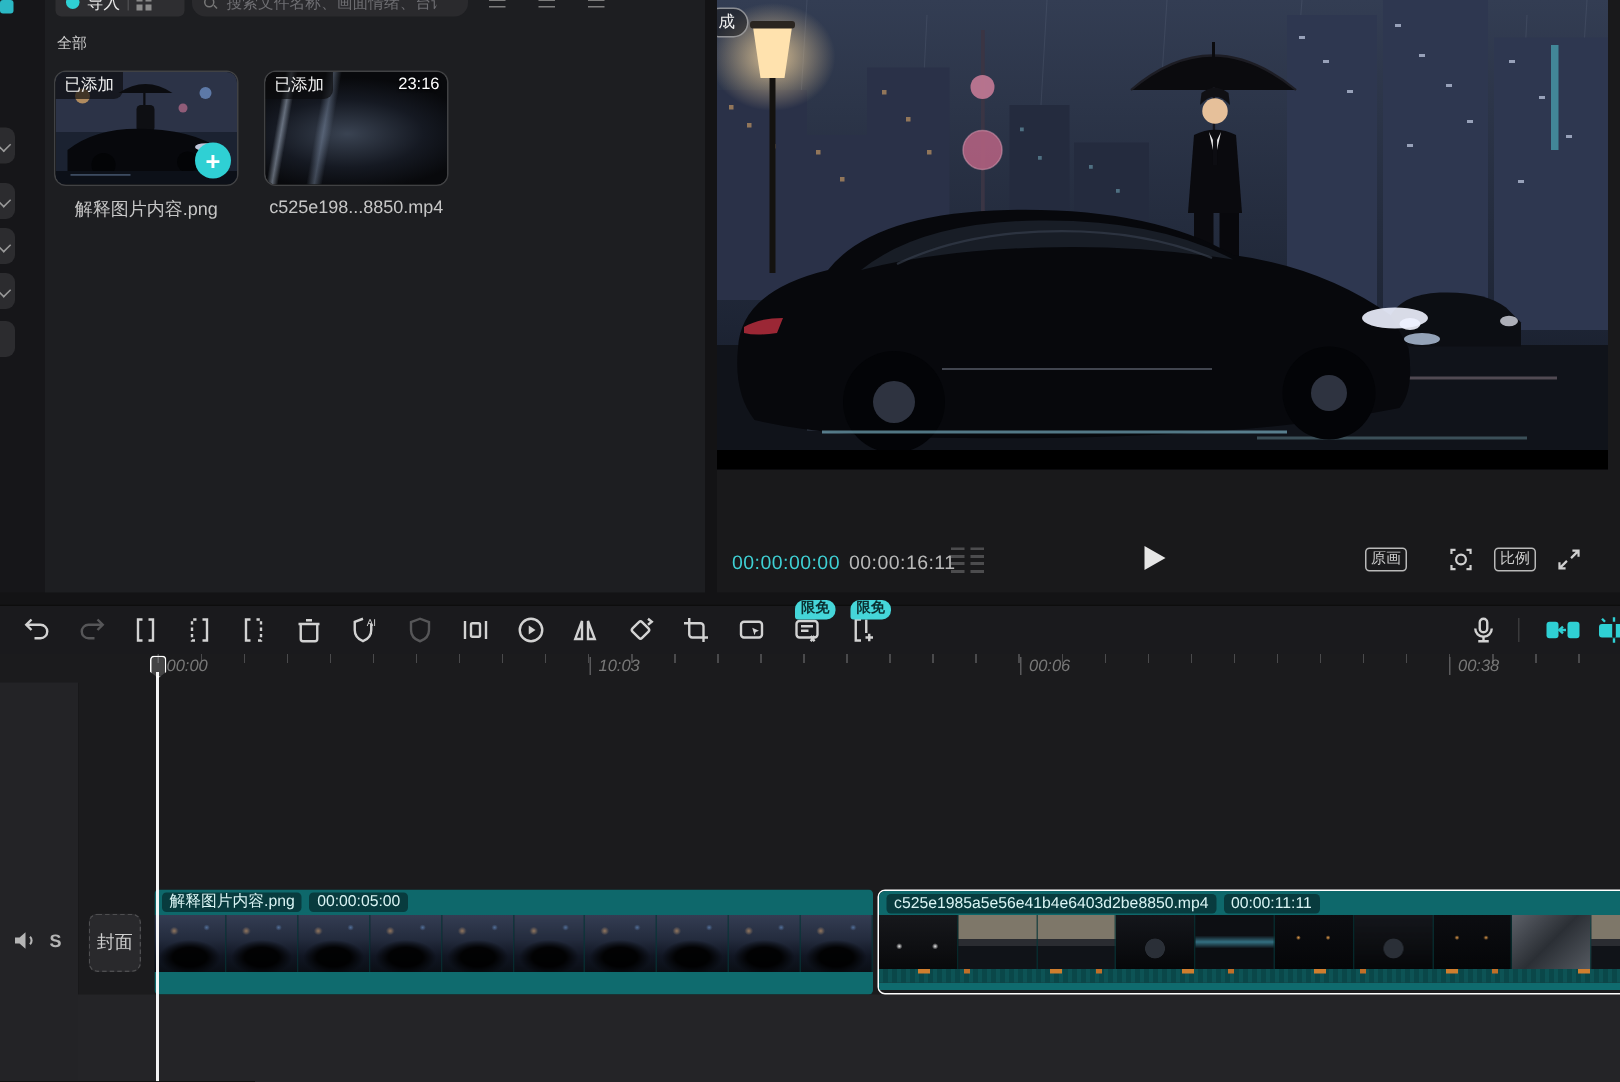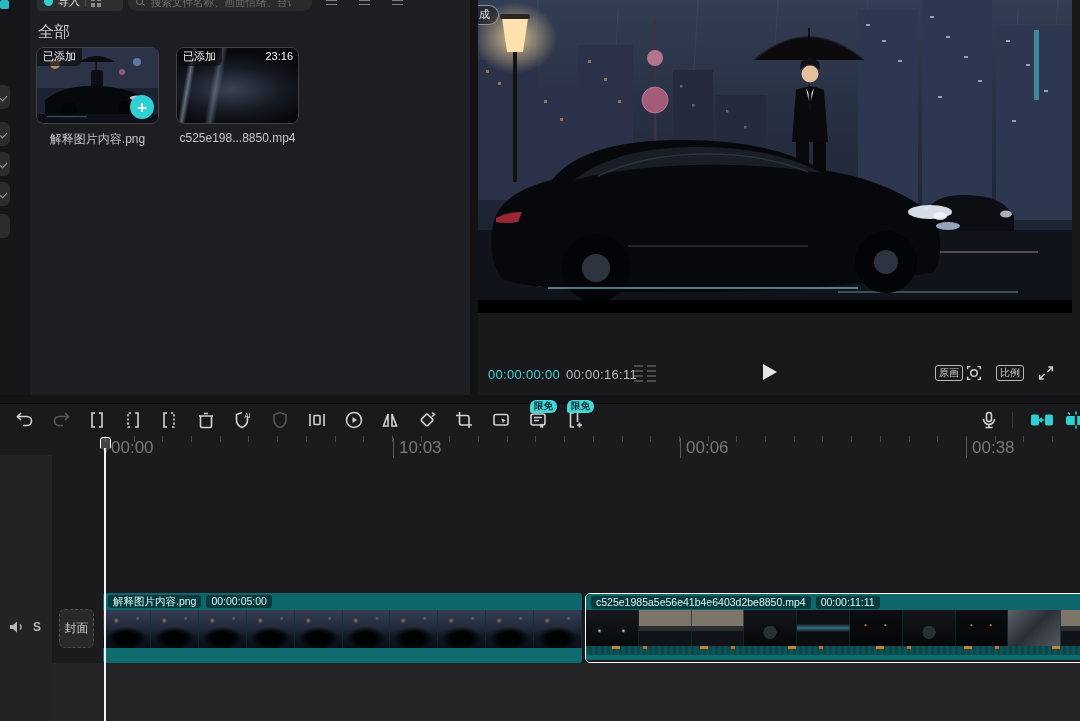--- a/index.html
+++ b/index.html
@@ -25,21 +25,21 @@
       linear-gradient(#8a8a8a 0 0) 0 6px/4px 4px no-repeat,
       linear-gradient(#8a8a8a 0 0) 6px 6px/4px 4px no-repeat;}
   .search-box{position:absolute;left:98px;top:-8px;width:184px;height:19px;background:#2a2a2d;border-radius:9px;display:flex;align-items:center;gap:5px;padding:0 8px;box-sizing:border-box;}
   .mag{position:relative;width:8px;height:8px;flex:0 0 auto;}
   .mag:before{content:"";position:absolute;left:0;top:0;width:5px;height:5px;border:1.4px solid #777;border-radius:50%;}
   .mag:after{content:"";position:absolute;left:6px;top:6px;width:3px;height:1.4px;background:#777;transform:rotate(45deg);}
   .search-box input{background:transparent;border:0;outline:0;color:#9a9a9a;font-size:10.5px;width:140px;font-family:inherit;}
   .search-box input::placeholder{color:#6e6e72;}
   .panel-icons{position:absolute;top:-6px;display:flex;gap:22px;left:296px;}
   .p-ic{width:11px;height:11px;background:repeating-linear-gradient(to bottom,#7c7c7c 0 2px,transparent 2px 5px);}
-  .filter-all{position:absolute;left:8px;top:22px;font-size:16px;color:#c9c9c9;}
+  .filter-all{position:absolute;left:8px;top:22px;font-size:10px;color:#c9c9c9;}
   .card{position:absolute;top:48px;width:121px;height:75px;border-radius:7px;overflow:hidden;background:#000;outline:1px solid rgba(255,255,255,.16);}
   .card.c1{left:7px;} .card.c2{left:147px;}
   .added-chip{position:absolute;left:0;top:0;background:rgba(12,12,14,.68);color:#f2f2f2;font-size:11px;padding:1px 6px 2px;border-radius:0 0 6px 0;z-index:3;}
   .dur-chip{position:absolute;right:5px;top:2px;color:#fff;font-size:11px;text-shadow:0 1px 2px #000;z-index:3;}
   .plus-btn{position:absolute;right:4px;bottom:4px;width:24px;height:24px;border-radius:50%;background:#2fd0d4;color:#fff;display:flex;align-items:center;justify-content:center;font-size:17px;line-height:1;font-weight:600;z-index:3;}
   .thumb-streaks{position:absolute;inset:0;background:
       linear-gradient(100deg,transparent 10%,rgba(200,215,235,.45) 13%,transparent 16%,transparent 30%,rgba(160,180,210,.35) 34%,transparent 38%),
       radial-gradient(ellipse 70% 50% at 45% 55%,#3a4352 0%,#151922 60%,#08090c 100%);}
   .fname{position:absolute;top:131px;width:121px;text-align:center;font-size:12px;color:#c6c6c6;white-space:nowrap;overflow:hidden;}
   .fname.f1{left:7px;} .fname.f2{left:147px;}
@@ -62,21 +62,21 @@
   .tool{position:absolute;top:5px;width:22px;height:22px;color:#d2d2d2;}
   .tool svg{width:22px;height:22px;display:block;}
   .tool.dis{color:#565658;}
   .free-badge{position:absolute;top:-4px;background:#45d6d9;color:#0b2f30;font-size:9.5px;font-weight:600;padding:1px 4px 1.5px;border-radius:6px 6px 6px 2px;line-height:1.1;white-space:nowrap;z-index:5;}
   .tb-sep{position:absolute;top:8px;width:1px;height:16px;background:#3a3a3c;}
   .toggle{position:absolute;top:7px;width:24px;height:18px;}
 
   
   .timeline{left:0;top:436px;width:1080px;height:285px;background:#1b1b1d;overflow:hidden;}
   .ruler-ticks{position:absolute;left:105px;top:0;width:975px;height:6px;background:repeating-linear-gradient(to right,#4a4a4c 0 1px,transparent 1px 28.7px);}
-  .ruler-label{position:absolute;top:2px;font-size:17px;color:#787878;padding-left:5px;}
+  .ruler-label{position:absolute;top:2px;font-size:11px;color:#787878;padding-left:5px;font-style:italic;}
   .ruler-label.tick{border-left:1px solid #5a5a5c;}
   .gutter{position:absolute;left:0;top:19px;width:52px;height:266px;background:#232326;border-right:1px solid #18181a;}
   .below-track{position:absolute;left:52px;top:227px;width:1028px;height:58px;background:#242427;}
   .spk{position:absolute;left:8px;top:183px;width:18px;height:16px;color:#b5b5b5;}
   .solo{position:absolute;left:33px;top:184px;font-size:12px;font-weight:700;color:#b5b5b5;}
   .cover-btn{position:absolute;left:59px;top:173px;width:35px;height:39px;background:#29292c;border:1px dashed #4e4e50;border-radius:6px;color:#cfcfcf;font-size:12px;display:flex;align-items:center;justify-content:center;box-sizing:border-box;}
 
   .clip{position:absolute;top:157px;height:70px;overflow:hidden;box-sizing:border-box;}
   .clip1{left:103px;width:479px;border-radius:3px;}
   .clip2{left:585px;width:530px;border:1.5px solid #fff;border-radius:5px;}
@@ -303,21 +303,21 @@
     </div>
 
     <span class="tc-cur">00:00:00:00</span>
     <span class="tc-tot">00:00:16:11</span>
     <div class="cc-icon">
         <div></div>
         <div></div>
       </div>
     <div class="play-tri"></div>
 
-    <span class="mini-box" style="left:457px">原画</span>
+    <span class="mini-box" style="left:432px">原画</span>
     <span class="svg-btn" style="left:486px">
       <svg viewBox="0 0 22 22" fill="none" stroke="currentColor" stroke-width="1.6">
         <path d="M4 7 V4 h3 M15 4 h3 v3 M18 15 v3 h-3 M7 18 H4 v-3"></path>
           <circle cx="11" cy="11" r="3.6"></circle>
       </svg>
     </span>
     <span class="mini-box" style="left:518px">比例</span>
     <span class="svg-btn" style="left:558px">
       <svg viewBox="0 0 22 22" fill="none" stroke="currentColor" stroke-width="1.6">
         <path d="M13.5 4.5 H18 V9 M18 4.5 12.5 10 M8.5 17.5 H4 V13 M4 17.5 9.5 12"></path>

